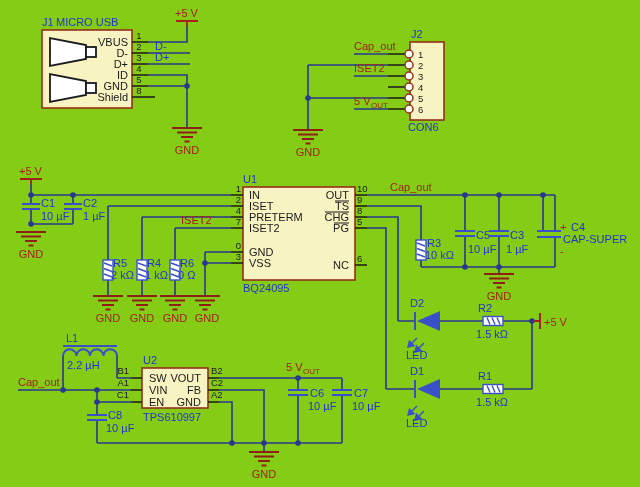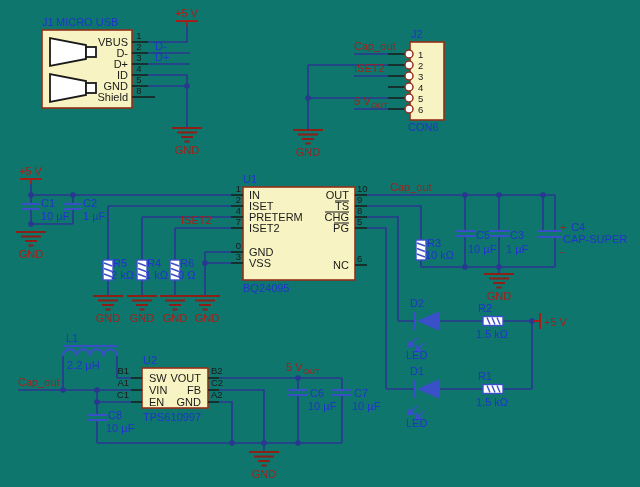--- a/index.html
+++ b/index.html
@@ -1,16 +1,16 @@
 <!DOCTYPE html>
 <html><head>
 <meta charset="utf-8">
 <style>
   html,body{margin:0;padding:0;background:#ffffff;}
-  .stage{position:relative;width:640px;height:487px;background:#0f766e;overflow:hidden;}
+  .stage{position:relative;width:640px;height:487px;background:#84cc16;overflow:hidden;}
   svg text{font-family:"Liberation Sans","DejaVu Sans",sans-serif;}
   .w{stroke:#2A3790;stroke-width:1.6;fill:none}
   .bk{stroke:#1A1A1A;stroke-width:1.6;fill:none}
   .cp{stroke:#3A50C8;stroke-width:2;fill:none}
   .box{fill:#F8F3C2;stroke:#943018;stroke-width:1.6}
   .pinc{fill:#FFFFFF;stroke:#943018;stroke-width:1.5}
   .usb{fill:#FFFFFF;stroke:#1A1A1A;stroke-width:1.8}
   .dot{fill:#2A3790;stroke:none}
   .tb{fill:#2233CC;font-size:11px}
   .tr{fill:#A32019;font-size:11px}

